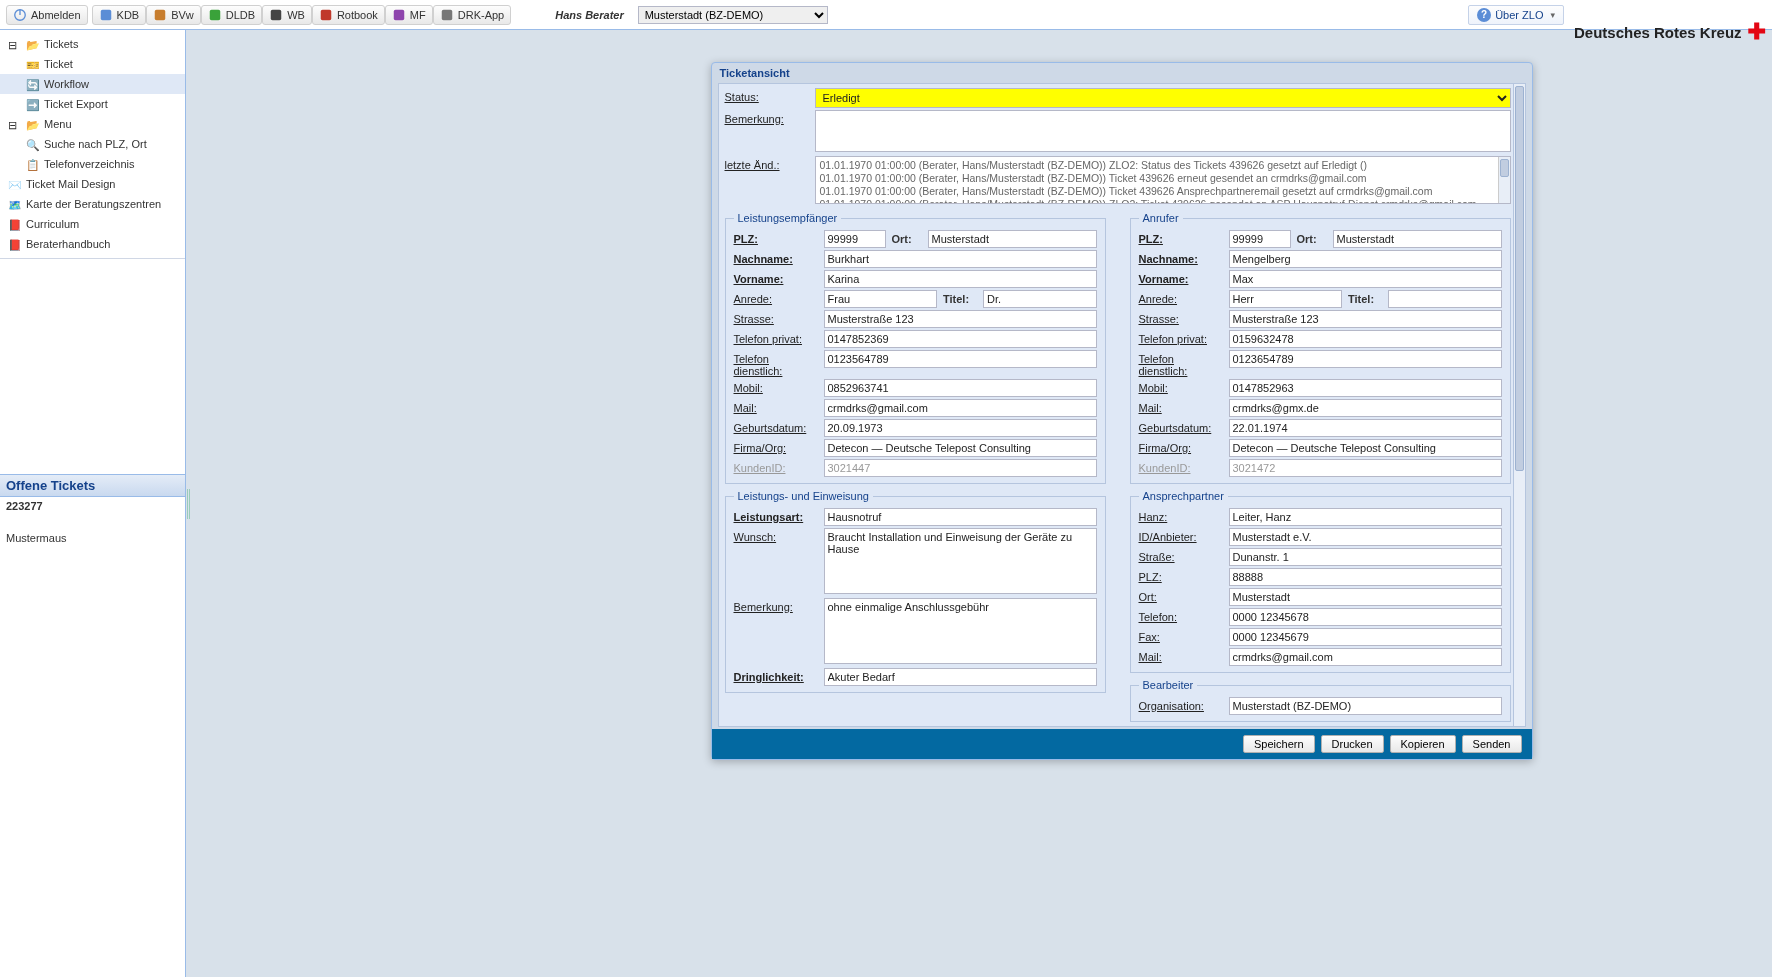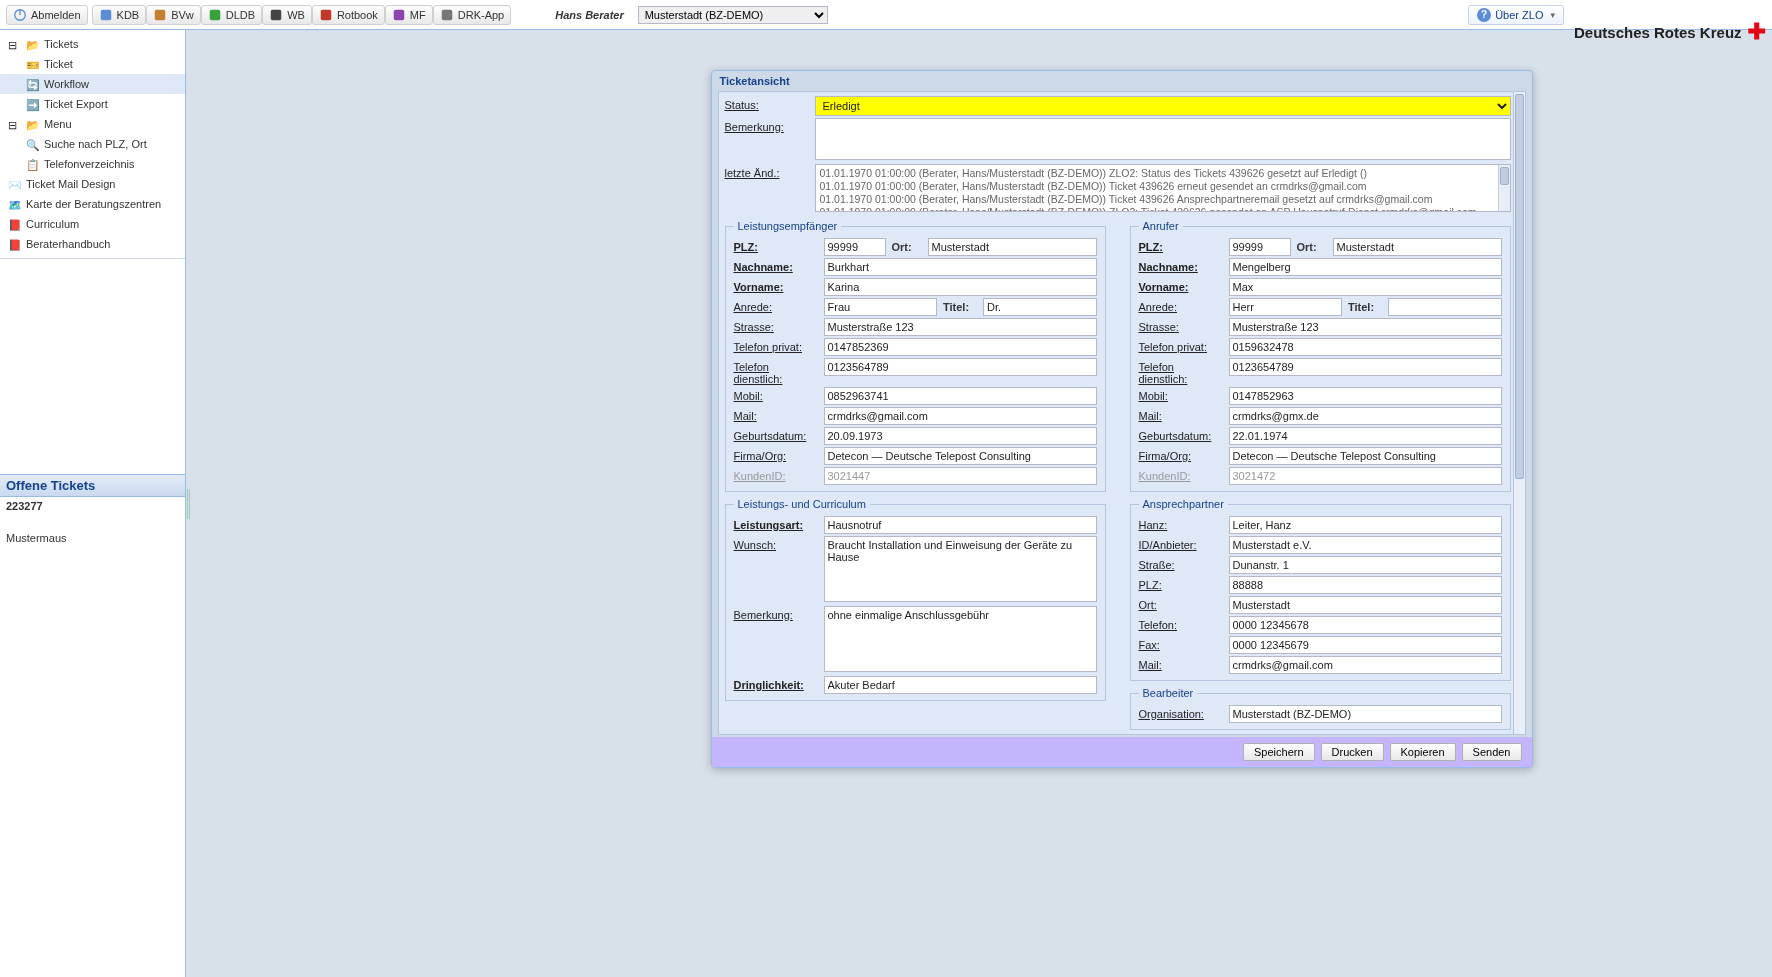--- a/index.html
+++ b/index.html
@@ -26,21 +26,21 @@
 .tree li.selected { background: #dfe8f6; }
 .tree .node-icon { width: 14px; height: 14px; display: inline-block; flex-shrink: 0; }
 .side-spacer { flex: 1; border-top: 1px solid #d0d7e5; }
 .panel-header { background: linear-gradient(#e4ecf7,#c9d9ef); border-top: 1px solid #99bbe8; border-bottom: 1px solid #99bbe8; padding: 3px 6px; font-weight: bold; color: #15428b; font-size: 13px; }
 .open-tickets-row { padding: 3px 6px; display: flex; gap: 20px; flex-direction: column; }
 .open-tickets-row .tid { font-weight: bold; }
 
 .splitter { width: 5px; background: #d8e1ea; display: flex; align-items: center; justify-content: center; cursor: col-resize; }
 .splitter div { width: 3px; height: 30px; border-left: 1px solid #9cb; border-right: 1px solid #9cb; }
 
-.main { flex: 1; position: relative; display: flex; align-items: flex-start; justify-content: center; padding-top: 40px; padding-left: 280px; overflow: auto; }
+.main { flex: 1; position: relative; display: flex; align-items: flex-start; justify-content: center; padding-top: 32px; padding-left: 280px; overflow: auto; }
 
 .window { width: 822px; background: #ced9e7; border: 1px solid #99bbe8; border-radius: 4px; box-shadow: 0 2px 8px rgba(0,0,0,0.25); display: flex; flex-direction: column; }
 .win-title { padding: 4px 8px; font-weight: bold; color: #15428b; font-size: 11px; }
 .win-body { flex: 1; margin: 0 6px 2px 6px; background: #dfe8f6; border: 1px solid #b5c5de; display: flex; position: relative; overflow: hidden; }
 .win-scroll { width: 12px; background: #e8eef7; border-left: 1px solid #b5c5de; position: relative; }
 .win-scroll .thumb { position: absolute; left: 1px; right: 1px; background: #c1cde0; border: 1px solid #9db2d1; border-radius: 2px; }
 .win-content { flex: 1; padding: 4px 2px 4px 6px; overflow: hidden; }
 
 .form-row { display: flex; align-items: flex-start; margin-bottom: 2px; }
 .form-label { width: 90px; padding: 3px 4px 0 0; color: #222; text-decoration: underline; }
@@ -62,21 +62,21 @@
 .two-col { display: flex; gap: 24px; }
 .col { flex: 1; }
 
 fieldset { border: 1px solid #b5c5de; margin-top: 6px; padding: 6px 8px 4px 8px; background: #dfe8f6; }
 legend { color: #15428b; font-size: 11px; padding: 0 4px; }
 
 .inline-pair { display: flex; gap: 6px; align-items: center; }
 .inline-pair .sub-label { width: 30px; font-weight: bold; }
 .inline-pair input.short { width: 62px; }
 
-.win-footer { padding: 6px 10px; display: flex; justify-content: flex-end; gap: 6px; background: #c4b5fd; }
+.win-footer { padding: 6px 10px; display: flex; justify-content: flex-end; gap: 6px; background: #0369a1; }
 .win-footer button { font-size: 11px; padding: 2px 10px; border: 1px solid #b0b0b0; border-radius: 2px; background: linear-gradient(#fdfdfd,#e8e8e8); cursor: pointer; }
 
 .help-btn { display: inline-flex; align-items: center; gap: 4px; padding: 2px 8px; border: 1px solid #c5d2e8; border-radius: 2px; background: linear-gradient(#fdfdfd,#eef3fb); cursor: pointer; font-size: 11px; color: #15428b; }
 .help-icon { width: 14px; height: 14px; background: #5b8dd6; border-radius: 50%; color: #fff; display: inline-flex; align-items: center; justify-content: center; font-weight: bold; font-size: 10px; }
 .dd-arrow::after { content: "▾"; margin-left: 3px; font-size: 9px; color: #666; }
 </style>
 </head>
 <body>
 
 <div class="toolbar">
@@ -378,21 +378,21 @@
                       <div class="form-field"><input class="muted" value="3021472" style=""></div>
                     </div>
                   </div>
               </fieldset>
             </div>
           </div>
 
           <div class="two-col">
             <div class="col">
               <fieldset>
-                <legend>Leistungs- und Curriculum</legend>
+                <legend>Leistungs- und Einweisung</legend>
                 <div class="form-row">
                     <div class="form-label bold">Leistungsart:</div>
                     <div class="form-field"><input value="Hausnotruf" style=""></div>
                   </div>
                 <div class="form-row">
                     <div class="form-label">Wunsch:</div>
                     <div class="form-field"><textarea rows="5" style="">Braucht Installation und Einweisung der Geräte zu Hause</textarea></div>
                   </div>
                 <div class="form-row">
                     <div class="form-label">Bemerkung:</div>

